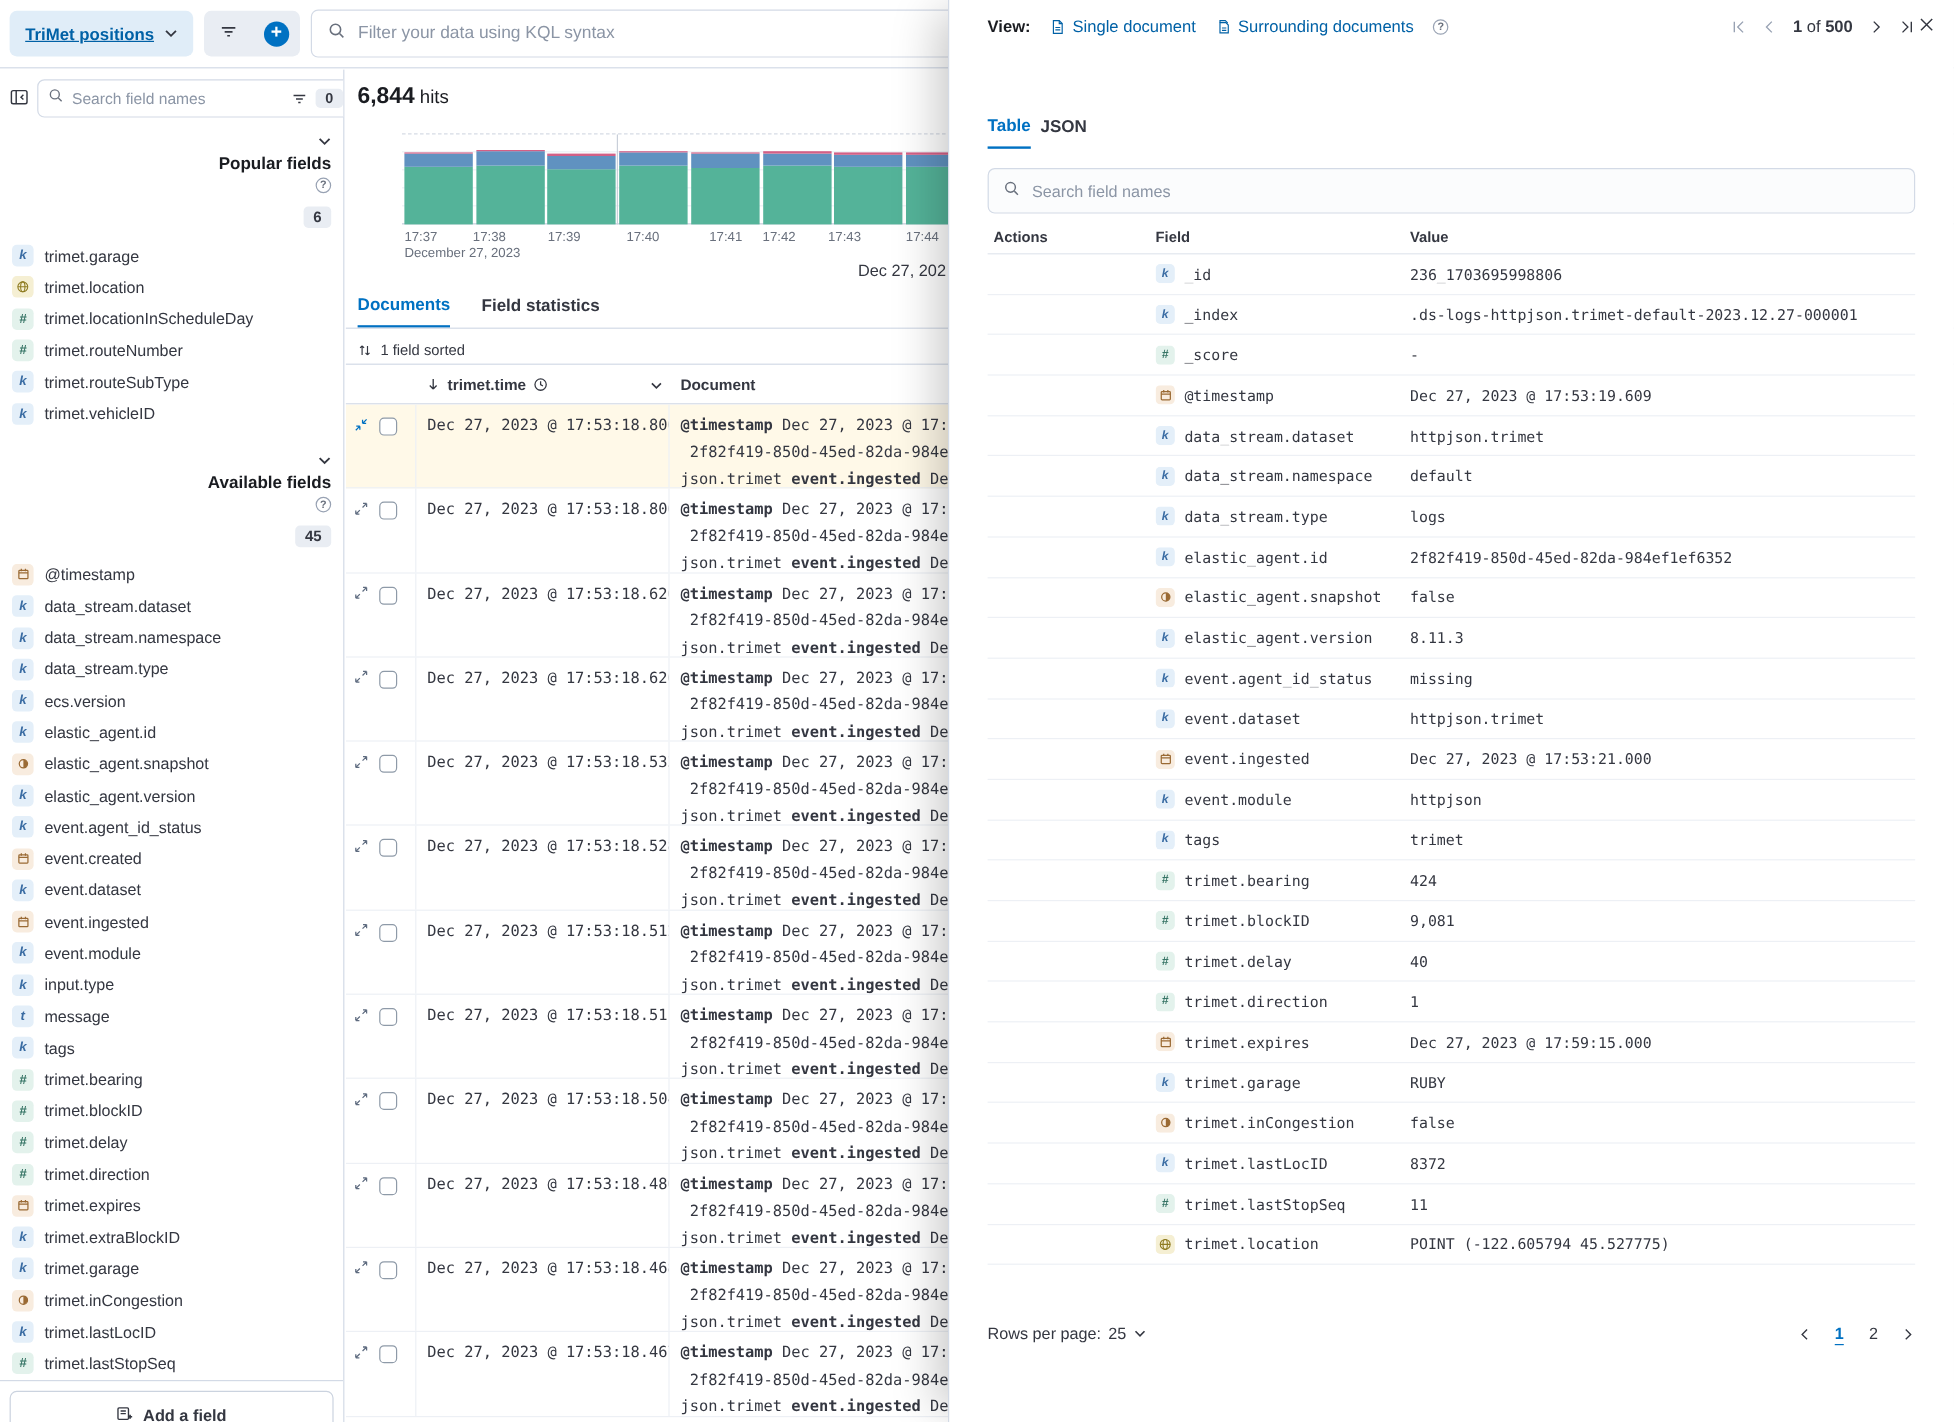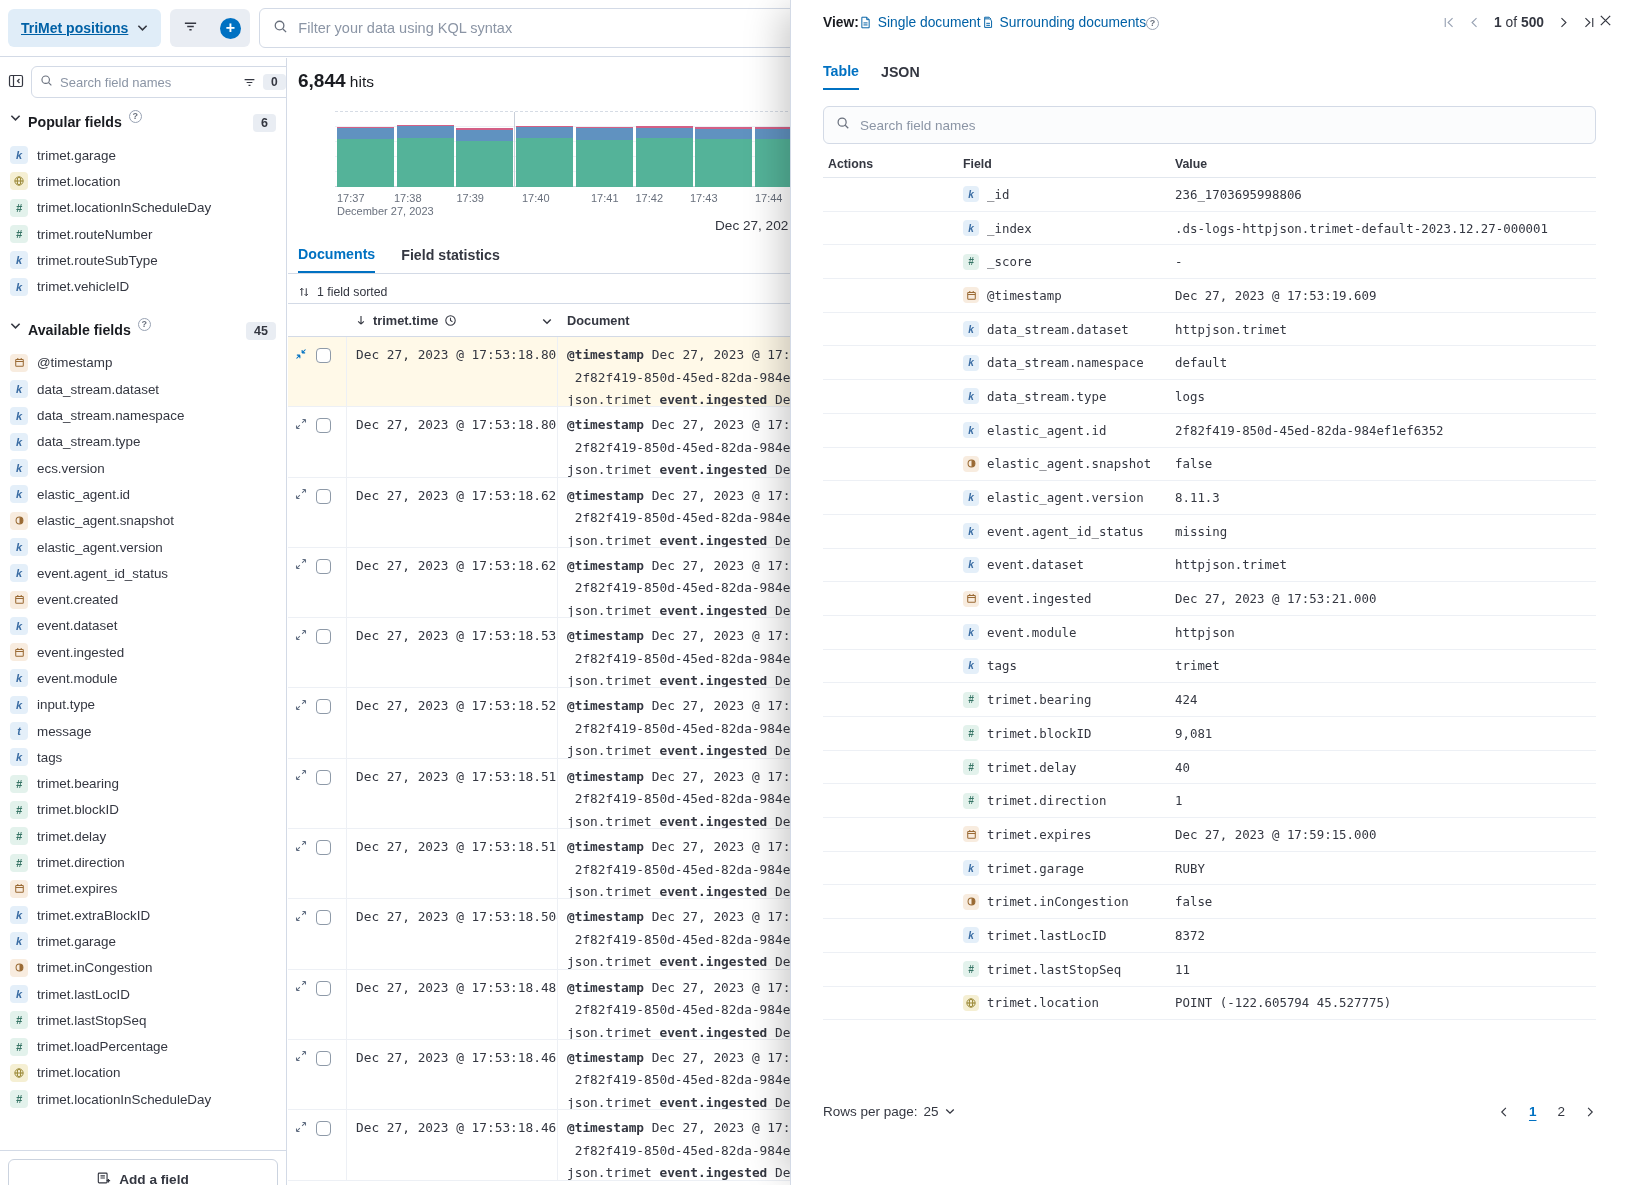--- a/index.html
+++ b/index.html
@@ -30,22 +30,22 @@
   
   .sidebar { position:absolute; left:0; top:58px; width:287px; bottom:0; border-right:1px solid #D3DAE6;
     padding:8px; overflow:hidden; background:#fff; }
   .sidebar-top { display:flex; gap:7px; align-items:center; }
   .collapse-btn { width:30px; height:30px; background:none; border:none; color:#343741;
     display:flex; align-items:center; justify-content:center; }
   .field-search { flex:1; height:32px; border:1px solid #D3DAE6; border-radius:6px; display:flex;
     align-items:center; padding:0 8px; gap:7px; color:#69707D; background:#fff; }
   .fs-input { flex:1; min-width:0; border:none; outline:none; font-size:13px; background:transparent; }
   .fs-count { background:#E9EDF3; border-radius:4px; padding:1px 8px; font-size:12px; font-weight:600; color:#343741; }
-  .section-head { display:flex; align-items:flex-start; gap:7px; margin:16px 2px 10px; font-size:14.2px;
-    font-weight:700; color:#1A1C21; }
+  .section-head { display:flex; align-items:flex-end; gap:7px; margin:16px 2px 10px; font-size:14.2px;
+    font-weight:700; color:#1A1C21;flex-direction:column; }
   .section-head.avail { margin-top:22px; }
   .chev { color:#343741; display:inline-flex; }
   .qmark { width:13px; height:13px; border:1px solid #98A2B3; border-radius:50%; color:#69707D;
     font-size:9px; line-height:11px; text-align:center; font-weight:600; position:relative; top:-4px; }
   .badge { margin-left:auto; background:#E9EDF3; border-radius:4px; padding:2px 8px; font-size:12.5px;
     font-weight:600; color:#343741; }
   .field-item { display:flex; align-items:center; gap:9px; height:26.3px; padding:0 2px; font-size:13.4px;
     color:#343741; cursor:pointer; white-space:nowrap; overflow:hidden; }
   .tok { width:18px; height:18px; border-radius:4px; display:flex; align-items:center; justify-content:center;
     font-size:11px; font-weight:700; font-style:italic; flex:none; }
@@ -99,29 +99,29 @@
   .r-time { width:211px; padding:10px 4px 0 9px; font-size:12.8px; border-right:1px solid #EDF0F5;
     white-space:nowrap; overflow:hidden; }
   .r-doc { flex:1; padding:7px 0 0 9px; font-size:12.8px; line-height:22.5px; overflow:hidden; }
   .r-doc div { white-space:nowrap; overflow:hidden; }
 
   
   .flyout { position:absolute; left:790px; top:0; right:0; bottom:0; background:#fff; z-index:5;
     border-left:1px solid #D3DAE6; box-shadow:-18px 0 36px -10px rgba(0,0,0,0.22); padding:0 32px; }
   .close-btn { position:absolute; top:13px; right:15px; background:none; border:none; color:#343741; }
   .f-title { margin-top:24px; font-size:20px; font-weight:700; color:#1A1C21; }
-  .view-row { display:flex; align-items:flex-end; margin-top:15px; font-size:13.8px; }
+  .view-row { display:flex; align-items:center; margin-top:15px; font-size:13.8px; gap:16px; }
   .view-label { font-weight:700; color:#1A1C21; }
   .doc-link { display:flex; align-items:center; gap:6px; color:#0061A6; background:none; border:none;
     font-size:13.8px; font-weight:500; }
   .pager { margin-left:auto; display:flex; align-items:center; gap:13px; font-size:13.8px; color:#343741; }
   .pg-btn { background:none; border:none; color:#343741; display:flex; padding:0; }
   .pg-btn.disabled { color:#98A2B3; }
   .pg-status b { font-weight:600; }
-  .f-tabs { display:flex; gap:22px; margin-top:33px; }
+  .f-tabs { display:flex; gap:8px; margin-top:67px; }
   .f-tab { padding-bottom:9px; color:#343741; background:none; border:none; font-weight:700; font-size:14.2px; }
   .f-tab.active { color:#0071C2; border-bottom:2px solid #0071C2; }
   .f-search { margin-top:16px; height:38px; background:#FBFCFD; border:1px solid #D3DAE6; border-radius:6px;
     display:flex; align-items:center; padding:0 12px; gap:10px; color:#69707D; }
   .f-search input { flex:1; border:none; outline:none; font-size:13.5px; background:transparent; }
   .f-head { display:flex; height:28px; margin-top:6px; align-items:center; font-size:12.3px; font-weight:700;
     border-bottom:1px solid #E2E7EE; }
   .fh-actions { width:140px; padding-left:5px; }
   .fh-field { width:212px; }
   .fh-value { flex:1; }

